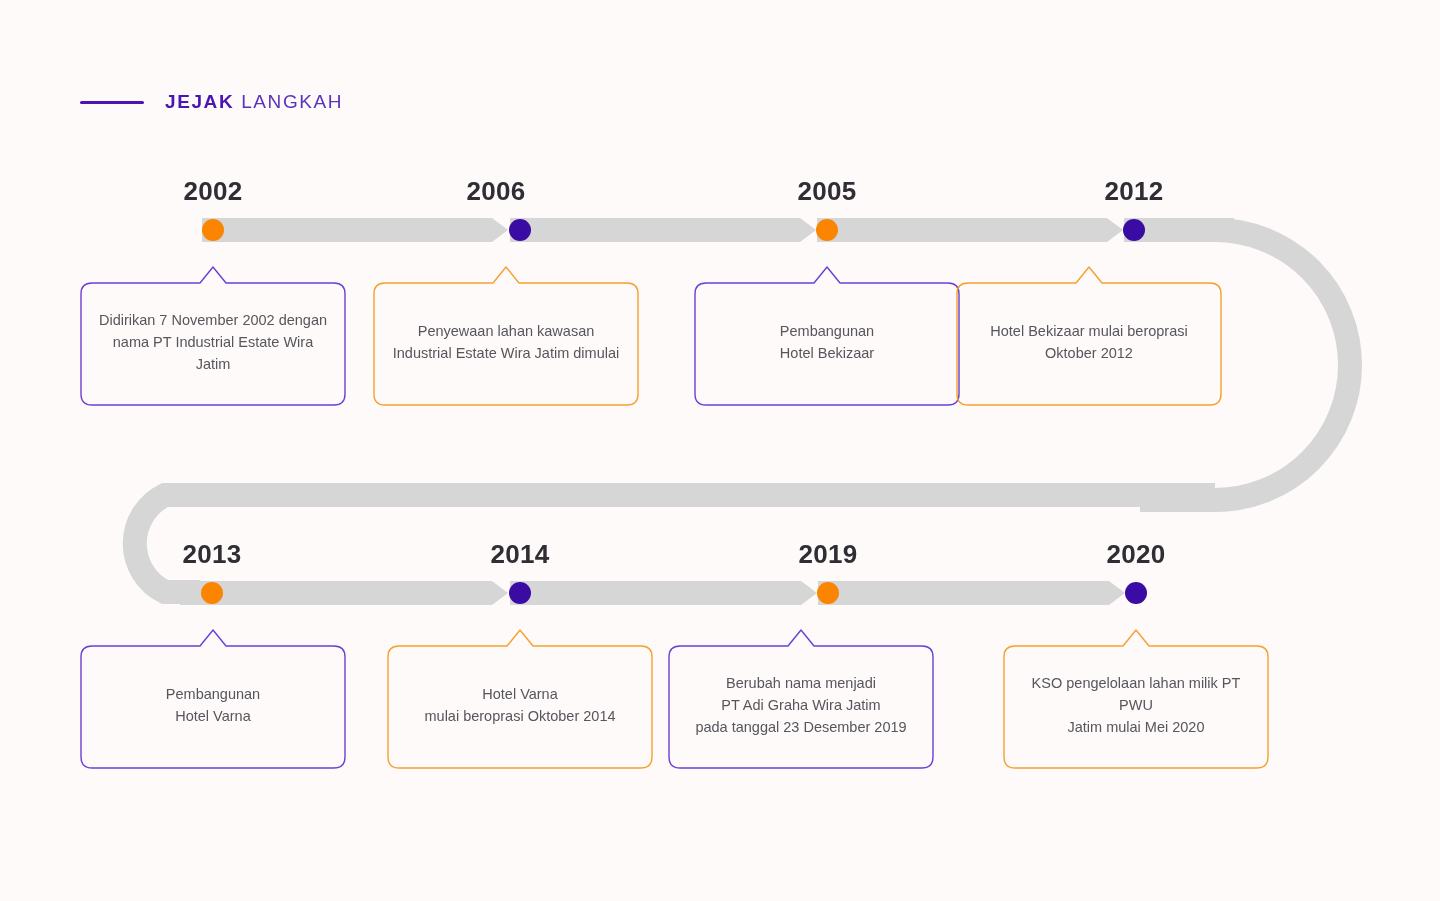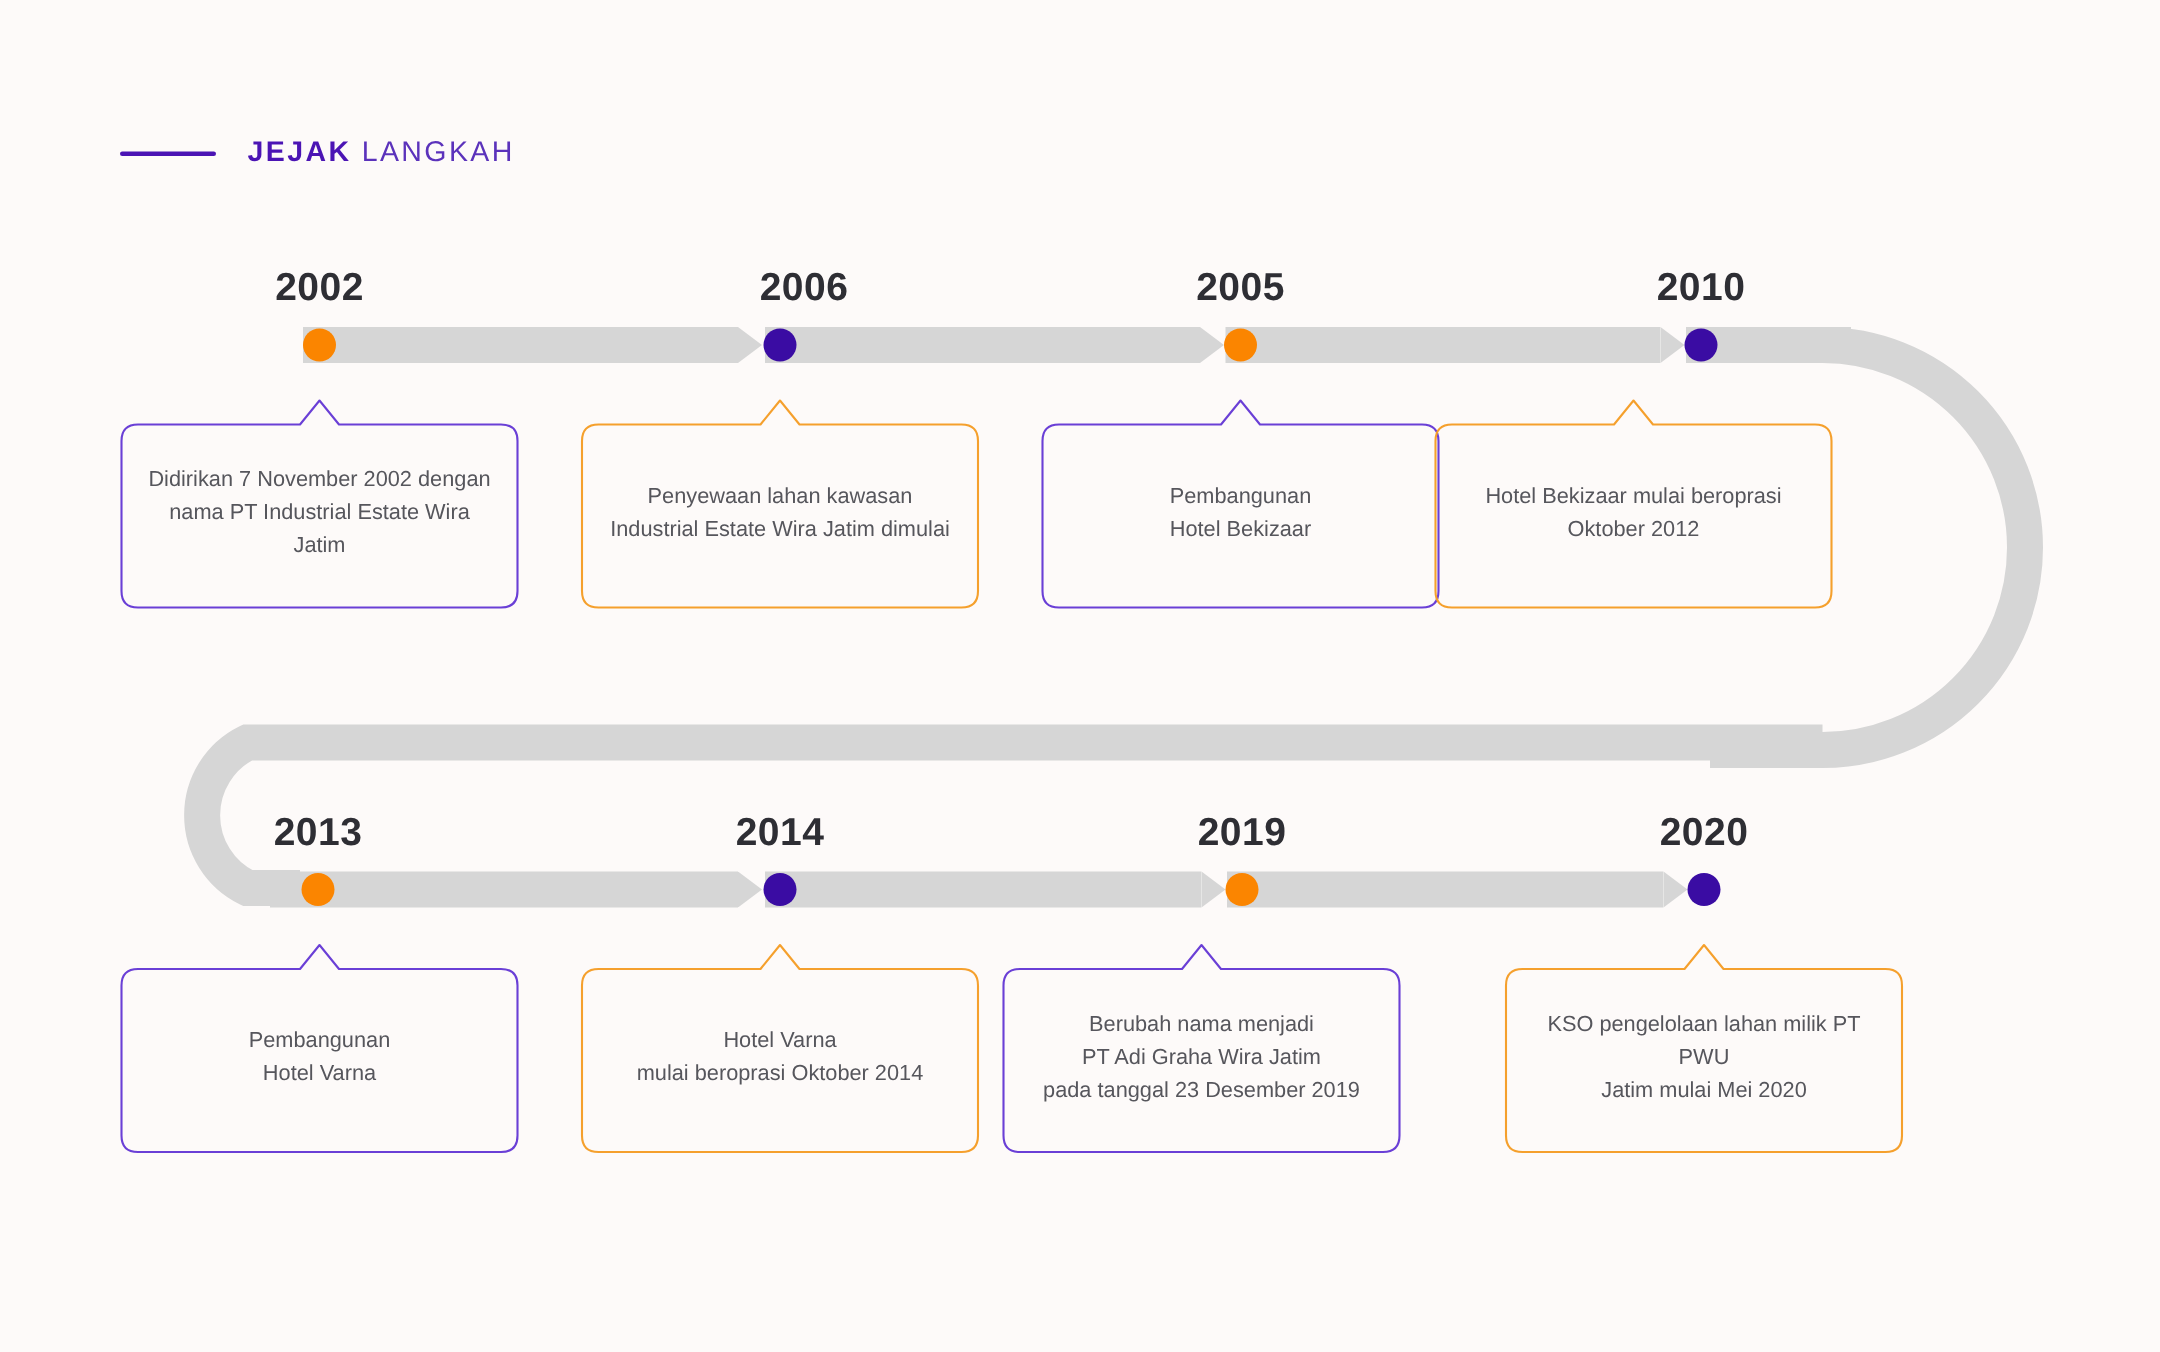--- a/index.html
+++ b/index.html
@@ -168,23 +168,23 @@
   <svg class="track-svg" viewBox="0 0 1440 901" width="1440" height="901">
 
     <path d="M 1140 230 L 1215 230 A 135 135 0 0 1 1215 500 L 1140 500" fill="none" stroke="#d6d6d6" stroke-width="24" stroke-linecap="butt"></path>
 
     <path d="M 1215 495 L 165 495 A 54 54 0 0 0 165 592 L 200 592" fill="none" stroke="#d6d6d6" stroke-width="24" stroke-linecap="butt"></path>
   </svg>
 
   <div class="row row-1">
 
     <div class="year" style="left:213px">2002</div>
-    <div class="year" style="left:536px">2006</div>
+    <div class="year" style="left:496px">2006</div>
     <div class="year" style="left:827px">2005</div>
-    <div class="year" style="left:1134px">2010</div>
+    <div class="year" style="left:1134px">2012</div>
 
     <div class="seg" style="left:202px;width:290px"></div>
     <div class="seg-arrow" style="left:492px"></div>
 
     <div class="seg" style="left:510px;width:290px"></div>
     <div class="seg-arrow" style="left:800px"></div>
 
     <div class="seg" style="left:817px;width:290px"></div>
     <div class="seg-arrow" style="left:1107px"></div>
 
@@ -198,21 +198,21 @@
     <div class="card" style="left:80px">
       <svg class="card-outline" viewBox="0 0 266 142">
         <path d="M 12 12 L 12 12 M 1 129 L 1 29 Q 1 18 12 18 L 120 18 L 133 2 L 146 18 L 254 18 Q 265 18 265 29 L 265 129 Q 265 140 254 140 L 12 140 Q 1 140 1 129 Z" fill="none" stroke="#6a3fd6" stroke-width="1.4" stroke-linejoin="round"></path>
       </svg>
       <div class="card-body">
         <div class="card-text">Didirikan 7 November 2002 dengan
 nama PT Industrial Estate Wira Jatim</div>
       </div>
     </div>
 
-    <div class="card" style="left:387px">
+    <div class="card" style="left:373px">
       <svg class="card-outline" viewBox="0 0 266 142">
         <path d="M 1 129 L 1 29 Q 1 18 12 18 L 120 18 L 133 2 L 146 18 L 254 18 Q 265 18 265 29 L 265 129 Q 265 140 254 140 L 12 140 Q 1 140 1 129 Z" fill="none" stroke="#f5a02d" stroke-width="1.4" stroke-linejoin="round"></path>
       </svg>
       <div class="card-body">
         <div class="card-text">Penyewaan lahan kawasan
 Industrial Estate Wira Jatim dimulai</div>
       </div>
     </div>
 
     <div class="card" style="left:694px">

